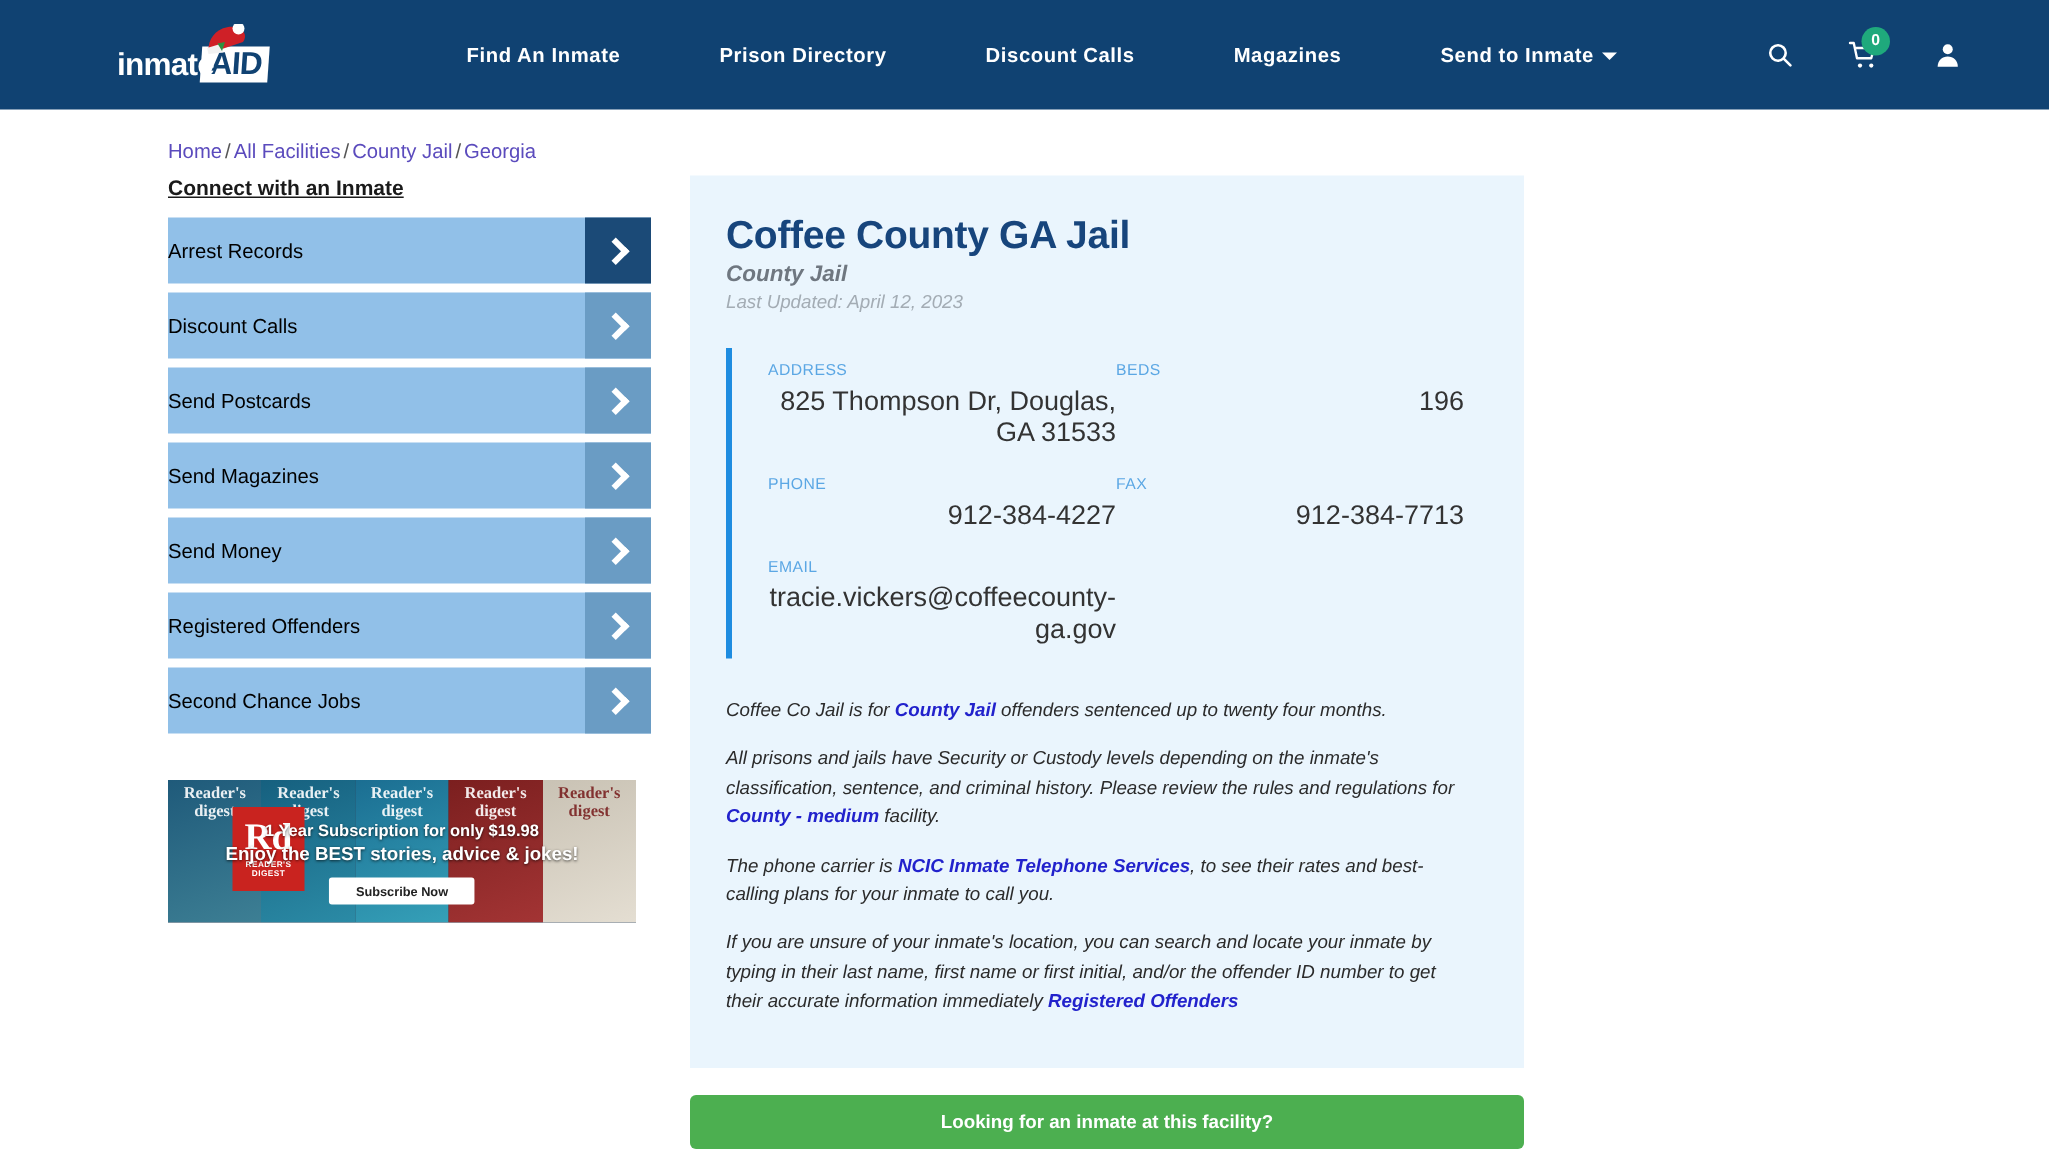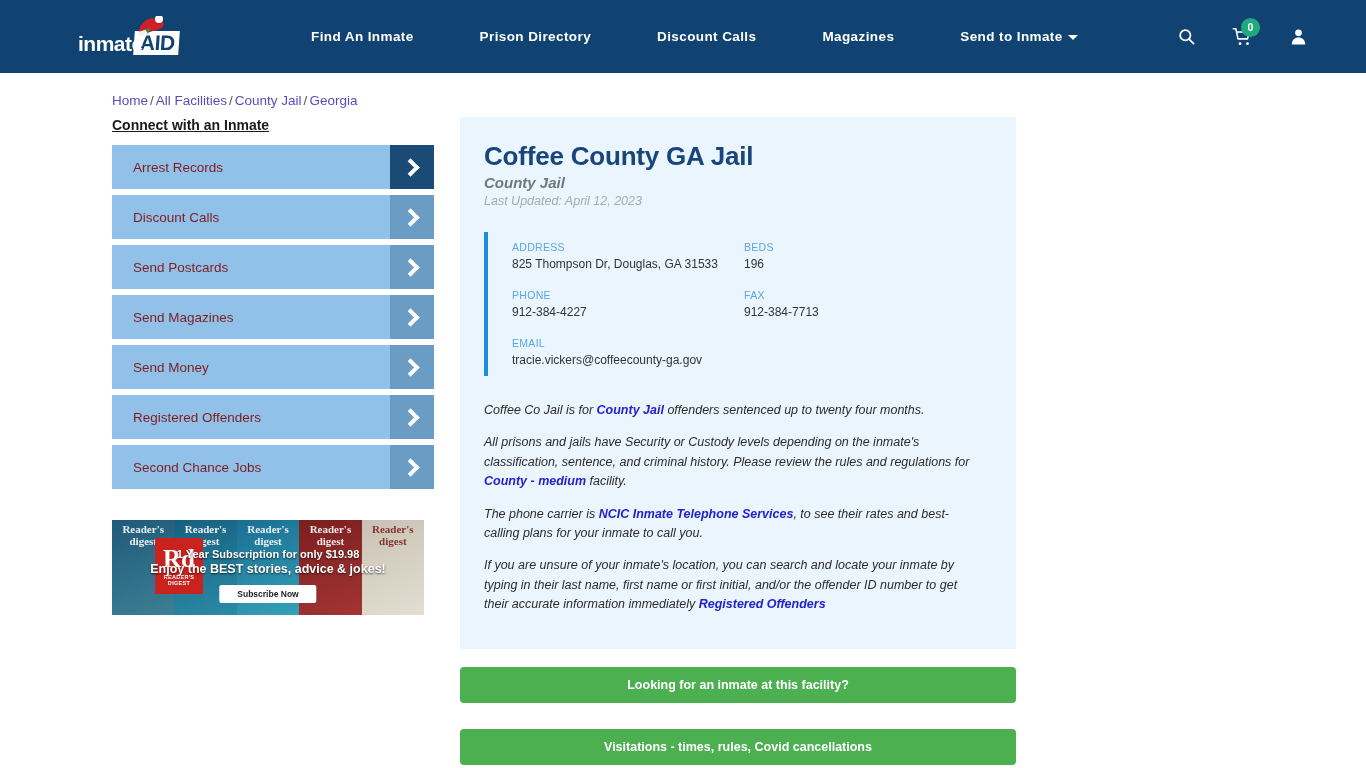--- a/index.html
+++ b/index.html
@@ -143,22 +143,21 @@
     align-items: stretch;
     height: 44px;
     background: #91c0e8;
     margin-bottom: 6px;
     cursor: pointer;
   }
   .side-btn-label {
     flex: 1;
     display: flex;
     align-items: center;
-    padding-left: 21px;
-    color: #7f1d1d;
+    color: #000000;
     font-size: 13.5px;
   }
   .side-btn-arrow {
     width: 44px;
     background: #6a9cc4;
     display: flex;
     align-items: center;
     justify-content: center;
   }
   .side-btn.active .side-btn-arrow { background: #1b4a77; }
@@ -258,22 +257,23 @@
     grid-template-columns: 1fr 1fr;
     row-gap: 18px;
   }
   .info-label {
     font-size: 10.5px;
     color: #5ba7e4;
     letter-spacing: .3px;
     margin-bottom: 4px;
   }
   .info-value {
-    font-size: 12px;
+    font-size: 18px;
     color: #333333;
+    text-align: right;
   }
 
   .desc { margin-top: 25px; }
   .desc p {
     font-size: 12.5px;
     font-style: italic;
     color: #2b2b2b;
     line-height: 1.55;
     margin: 0 0 13px 0;
   }

